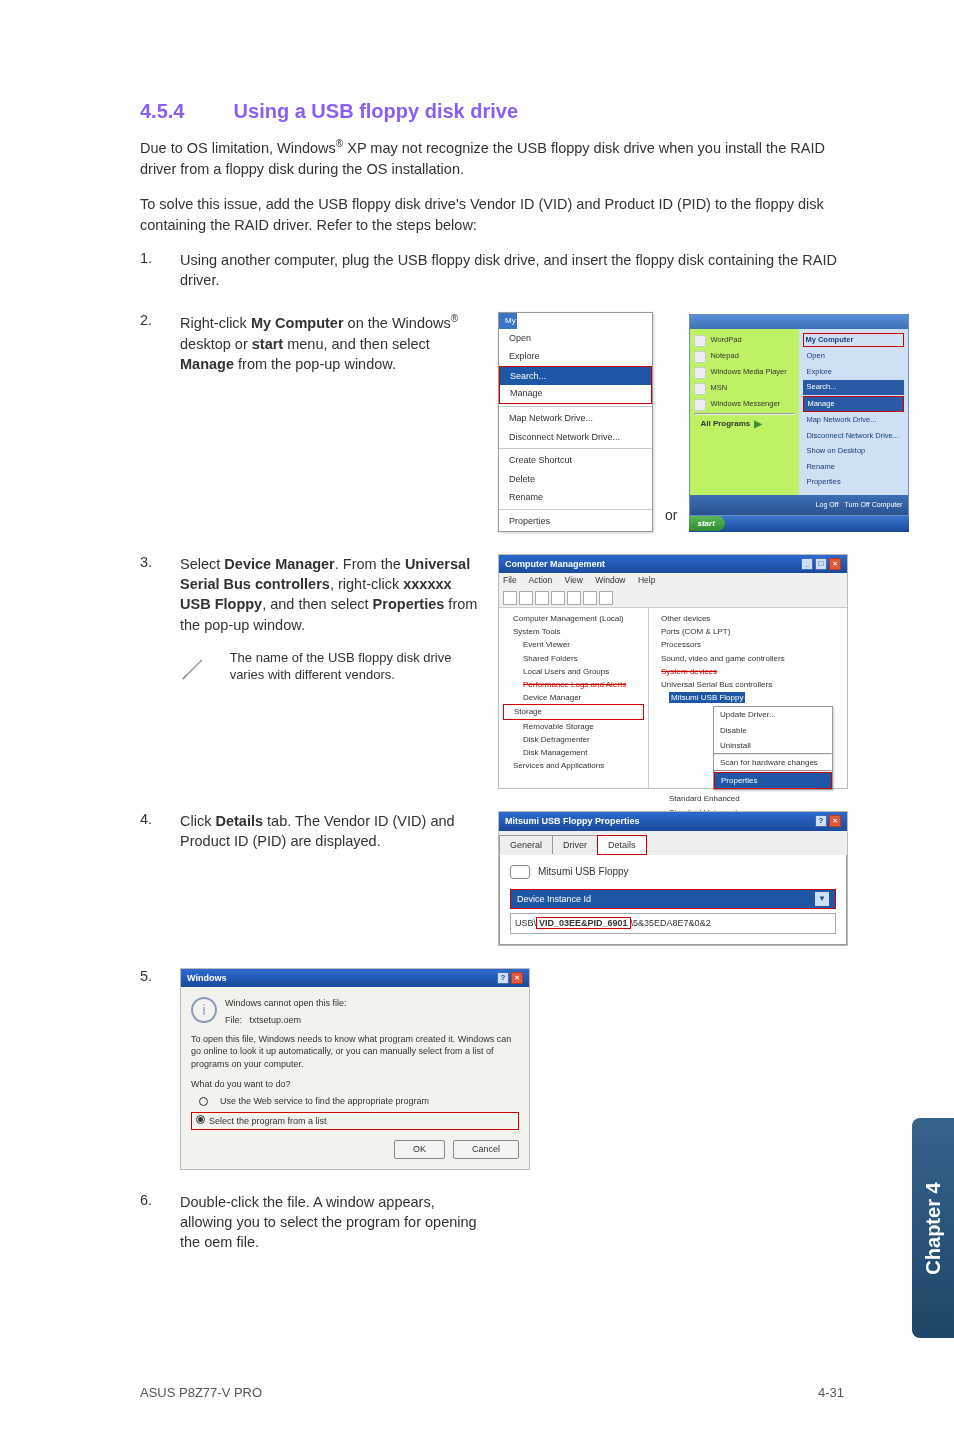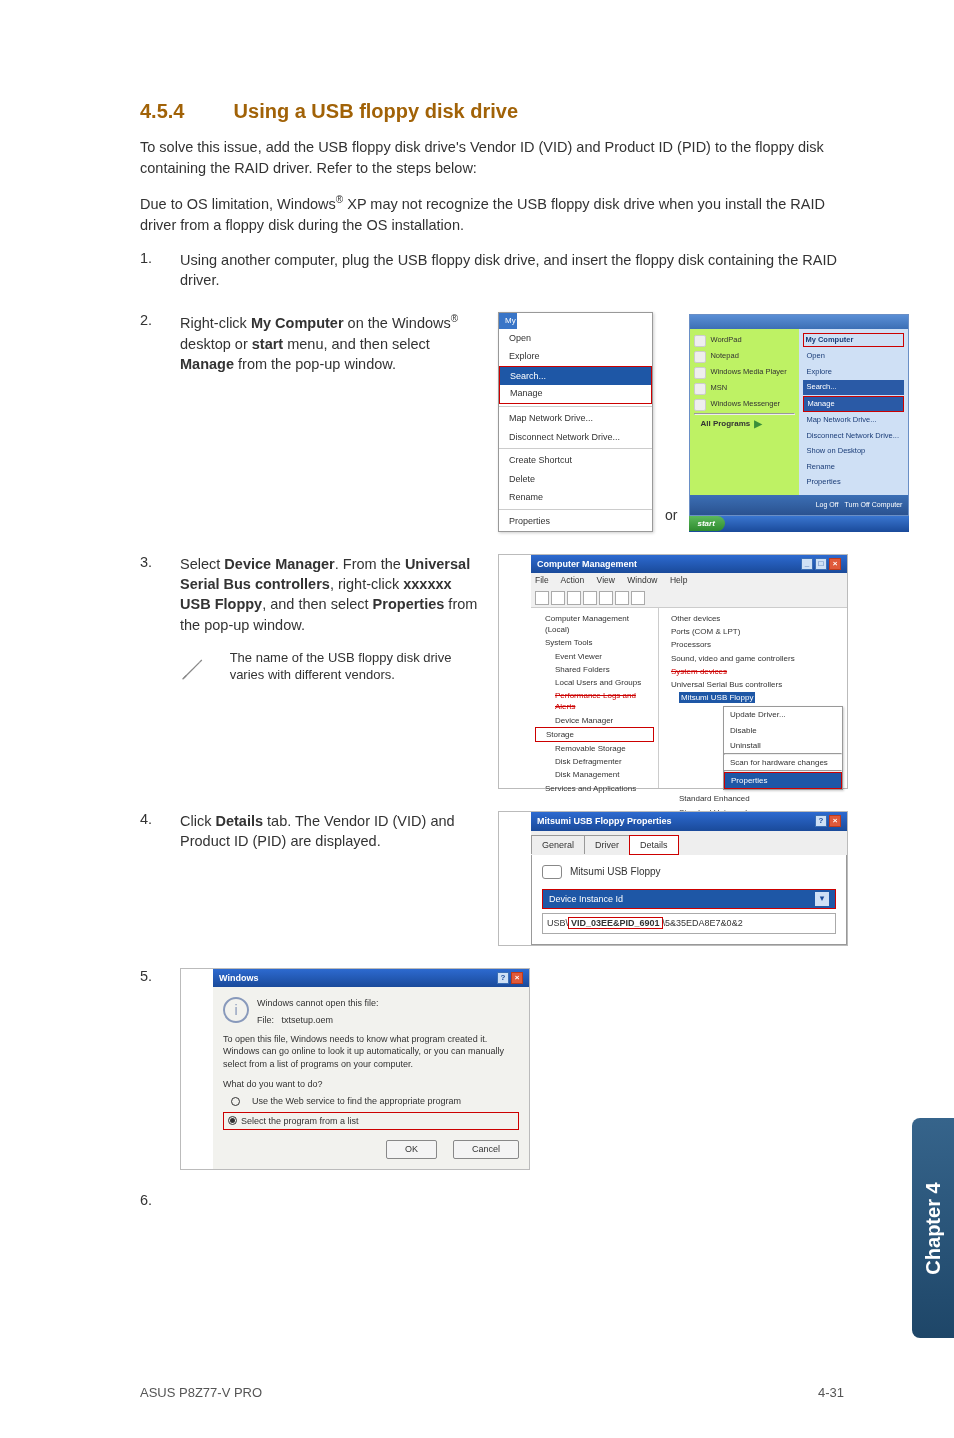--- a/index.html
+++ b/index.html
@@ -1,29 +1,29 @@
 <!DOCTYPE html>
 <html><head>
 <meta charset="utf-8">
 <style>
   * { box-sizing: border-box; margin: 0; padding: 0; }
   body { width: 954px; height: 1438px; background: #fff; font-family: Arial, Helvetica, sans-serif; color: #333; position: relative; }
   .page { padding: 100px 110px 60px 140px; }
-  h2 { font-size: 20px; font-weight: bold; margin-bottom: 14px; color: #a16207; }
+  h2 { font-size: 20px; font-weight: bold; margin-bottom: 14px; color: #8b5cf6; }
   h2 .secnum { display: inline-block; width: 88px; }
   .para { font-size: 14.5px; line-height: 1.45; margin-bottom: 14px; }
   sup { font-size: 10px; }
   ol.steps { list-style: none; padding: 0; }
   ol.steps > li { display: flex; margin-bottom: 22px; }
   ol.steps > li .num { width: 40px; flex-shrink: 0; font-size: 14.5px; }
   ol.steps > li .body { flex: 1; font-size: 14.5px; line-height: 1.4; }
   .two-col { display: flex; gap: 18px; }
   .two-col .txt { flex: 0 0 300px; }
   .two-col .img { flex: 1; }
-  .mockup { border: 1px solid #bbb; background: #fff; font-size: 9px; padding-left: 32px; }
+  .mockup { border: 1px solid #bbb; background: #fff; font-size: 9px; }
   .step2-row { display: flex; gap: 8px; align-items: flex-end; }
   .ctxmenu { background: #fff; border: 1px solid #999; box-shadow: 1px 1px 3px rgba(0,0,0,0.2); width: 155px; }
   .ctxmenu .hdr-my { background: #3975c7; color: #fff; font-size: 8px; padding: 2px 6px; width: 18px; text-align: center; }
   .ctxmenu .item { padding: 3px 10px; font-size: 9px; color: #333; }
   .ctxmenu .item.redbox { border: 1.5px solid #c00; }
   .ctxmenu .selected { background: #1e57a6; color: #fff; }
   .ctxmenu hr { border: none; border-top: 1px solid #ccc; margin: 2px 0; }
   .or { font-size: 14px; padding: 0 4px 6px; }
   .startpanel { width: 220px; border: 1px solid #6a8fc6; }
   .startpanel .top { background: linear-gradient(#5a8fd6, #3c6fb5); height: 14px; }
@@ -76,44 +76,44 @@
   .props-row { display:flex; align-items:center; gap:8px; font-size:10px; margin-bottom:10px; }
   .props-row .ic2 { width:20px; height:14px; border:1px solid #888; border-radius:3px; }
   .combo { border:1.5px solid #c00; background:#1e57a6; color:#fff; font-size:9px; padding:2px 6px; display:flex; justify-content:space-between; align-items:center; }
   .combo .chev { background:#cfe0f5; color:#1a4a9a; width:14px; height:14px; text-align:center; font-size:9px; }
   .instanceval { border:1px solid #aaa; font-size:9px; padding:3px 4px; margin-top:4px; }
   .instanceval .redov { border:1.5px solid #c00; padding:0 2px;font-weight:bold; }
   .fig-openwith { width: 350px; }
   .ow-body { background:#f2f2ee; padding:10px; font-size:9px; color:#333; }
   .ow-row { display:flex; gap:8px; align-items:flex-start; margin-bottom:6px; }
   .ow-ic { width:26px; height:26px; border:2px solid #89b; border-radius:50%; display:flex; align-items:center; justify-content:center; color:#89b; font-size:14px; }
-  .radio-red { border:1.5px solid #c00; padding:2px 4px; display:flex; align-items:center; gap:4px; margin-top:4px; }
+  .radio-red { border:1.5px solid #c00; padding:2px 4px; display:flex; gap:4px; margin-top:4px; }
   .radio-red .dot { width:9px; height:9px; border:1px solid #333; border-radius:50%; display:flex; align-items:center; justify-content:center; }
   .radio-red .dot .fill { width:5px; height:5px; background:#333; border-radius:50%; }
-  .btnrow { display:flex; justify-content:flex-end; gap:16px; margin-top:10px; }
+  .btnrow { display:flex; justify-content:flex-end; gap:8px; margin-top:10px; }
   .winbtn { border:1px solid #888; background:#f4f4f4; font-size:9px; padding:2px 18px; border-radius:2px; }
   .spine { position:absolute; right:0; bottom:100px; width:42px; height:220px; background:linear-gradient(#36648b, #1e4668); color:#fff; display:flex; align-items:center; justify-content:center; border-radius:8px 0 0 8px; }
   .spine span { transform: rotate(-90deg); font-size:20px; font-weight:bold; white-space:nowrap; }
   .footer { position:absolute; bottom:38px; left:140px; right:110px; display:flex; justify-content:space-between; font-size:13px; color:#555; }
 </style>
 </head>
 <body>
 
 <div class="page">
 
   <h2>
     <span class="secnum">4.5.4</span>
     <span>Using a USB floppy disk drive</span>
   </h2>
 
-  <p class="para">To solve this issue, add the USB floppy disk drive's Vendor ID (VID) and Product ID (PID) to the floppy disk containing the RAID driver. Refer to the steps below:</p>
-
   <p class="para">
     <span>Due to OS limitation, Windows</span><sup>®</sup><span> XP may not recognize the USB floppy disk drive when you install the RAID driver from a floppy disk during the OS installation.</span>
   </p>
+
+  <p class="para">To solve this issue, add the USB floppy disk drive's Vendor ID (VID) and Product ID (PID) to the floppy disk containing the RAID driver. Refer to the steps below:</p>
 
   <ol class="steps">
 
     <li>
       <div class="num">1.</div>
       <div class="body">Using another computer, plug the USB floppy disk drive, and insert the floppy disk containing the RAID driver.</div>
     </li>
 
     <li>
       <div class="num">2.</div>
@@ -363,20 +363,21 @@
               </div>
             </div>
           </div>
         </div>
       </div>
     </li>
 
     <li>
       <div class="num">6.</div>
       <div class="body two-col">
+        <div class="txt">Double-click the file. A window appears, allowing you to select the program for opening the oem file.</div>
         <div class="img"></div>
       </div>
     </li>
 
   </ol>
 </div>
 
 <div class="spine">
     <span>Chapter 4</span>
   </div>

